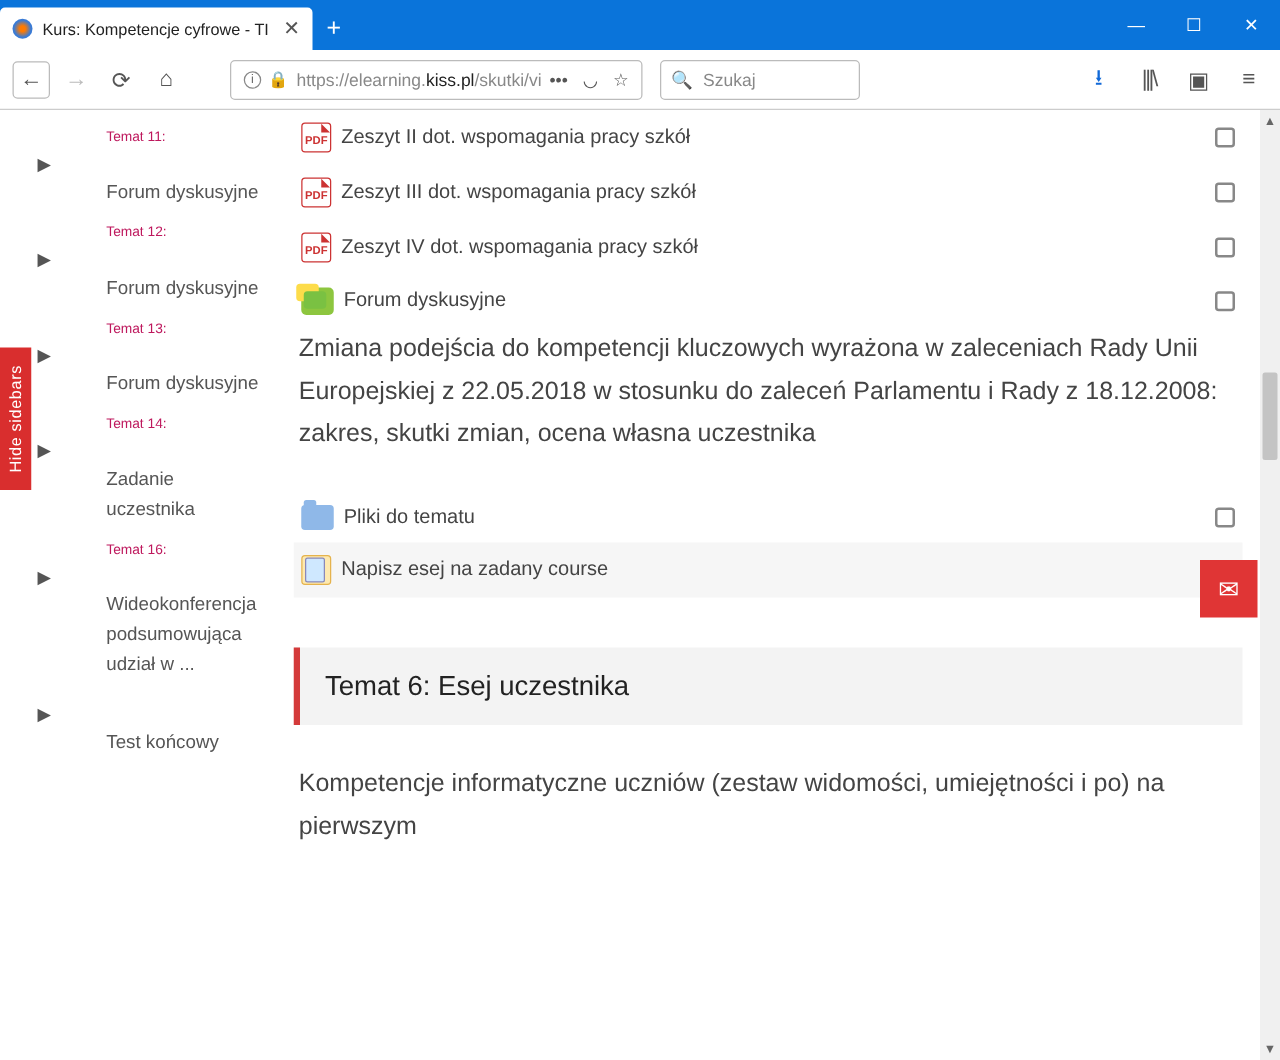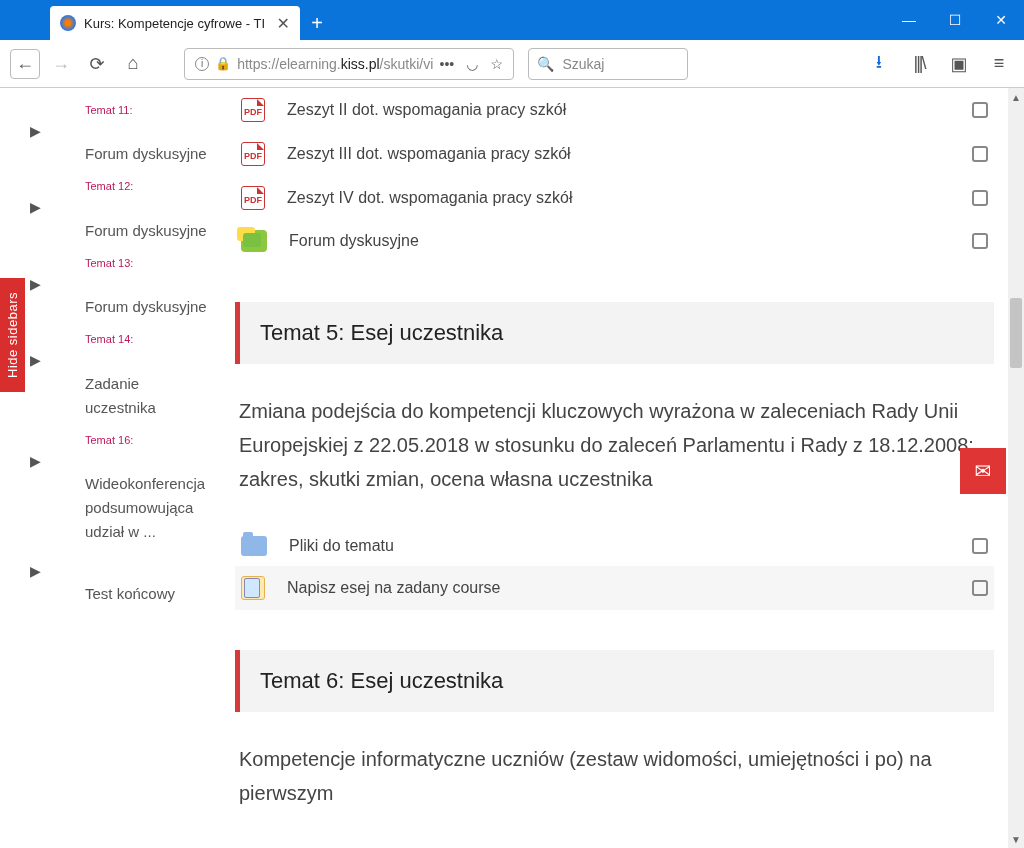--- a/index.html
+++ b/index.html
@@ -12,21 +12,21 @@
     height: 848px;
   }
   
   .titlebar {
     height: 40px;
     background: #0a74da;
     display: flex;
     align-items: flex-start;
     justify-content: space-between;
   }
-  .tabs-area { display:flex; align-items:flex-end; height:100%; padding-left:50px; }
+  .tabs-area { display:flex; align-items:flex-end; height:100%; }
   .tab {
     background:#fff;
     height:34px;
     min-width:250px;
     display:flex;
     align-items:center;
     padding:0 10px;
     border-top-left-radius:4px;
     border-top-right-radius:4px;
     font-size:13px;
@@ -114,21 +114,21 @@
   .sb-title{color:#be185d;font-size:11px;margin:6px 0 2px 55px;}
   .sb-link{display:flex;align-items:flex-start;gap:6px;font-size:15px;color:#555;cursor:pointer;margin-left:55px;}
   .sb-link-wrap{position:relative;padding:2px 0;line-height:1.6;}
   .main{
     flex:1;
     padding:0 30px 0 20px;
     overflow:hidden;
     color:#444;
   }
   .activity{
-    display:flex;align-items:center;gap:22px;padding:10px 6px;
+    display:flex;align-items:center;gap:8px;padding:10px 6px;
     font-size:16px;color:#444;
   }
   .activity .chk{margin-left:auto;width:16px;height:16px;border:2px solid #888;border-radius:3px;cursor:pointer;}
   .ic{width:24px;height:24px;display:flex;align-items:center;justify-content:center;border-radius:3px;font-size:14px;font-weight:bold;}
   .ic-pdf{background:linear-gradient(#fff,#fff);border:1px solid #c33;color:#c33;position:relative;}
   .ic-pdf::before{content:"";position:absolute;top:0;right:0;width:0;height:0;border-left:7px solid #c33;border-top:7px solid #fff0;}
   .ic-pdf span{font-size:9px;position:relative;top:2px;}
   .ic-forum{background:#8dc63f;color:#fff;border-radius:4px;position:relative;}
   .ic-forum::after{content:"";position:absolute;width:18px;height:14px;background:#fddc4a;border-radius:3px;left:-4px;top:-3px;}
   .ic-forum::before{content:"";position:absolute;width:18px;height:14px;background:#7ac142;border-radius:3px;left:2px;top:3px;z-index:1;}
@@ -256,21 +256,20 @@
       <span class="chk"></span>
     </div>
     <div class="activity">
       <div class="ic" style="position:relative;width:26px;height:22px;">
         <span class="ic-forum" style="width:26px;height:22px;display:block;"></span>
       </div>
       <span>Forum dyskusyjne</span>
       <span class="chk"></span>
     </div>
 
-    <div class="section-head">Temat 5: Esej uczestnika</div>
     <div class="section-body">Zmiana podejścia do kompetencji kluczowych wyrażona w zaleceniach Rady Unii Europejskiej z 22.05.2018 w stosunku do zaleceń Parlamentu i Rady z 18.12.2008: zakres, skutki zmian, ocena własna uczestnika</div>
 
     <div class="activity">
       <div class="ic-folder"></div>
       <span>Pliki do tematu</span>
       <span class="chk"></span>
     </div>
     <div class="activity alt-row">
       <div class="ic-assign"></div>
       <span>Napisz esej na zadany course</span>

